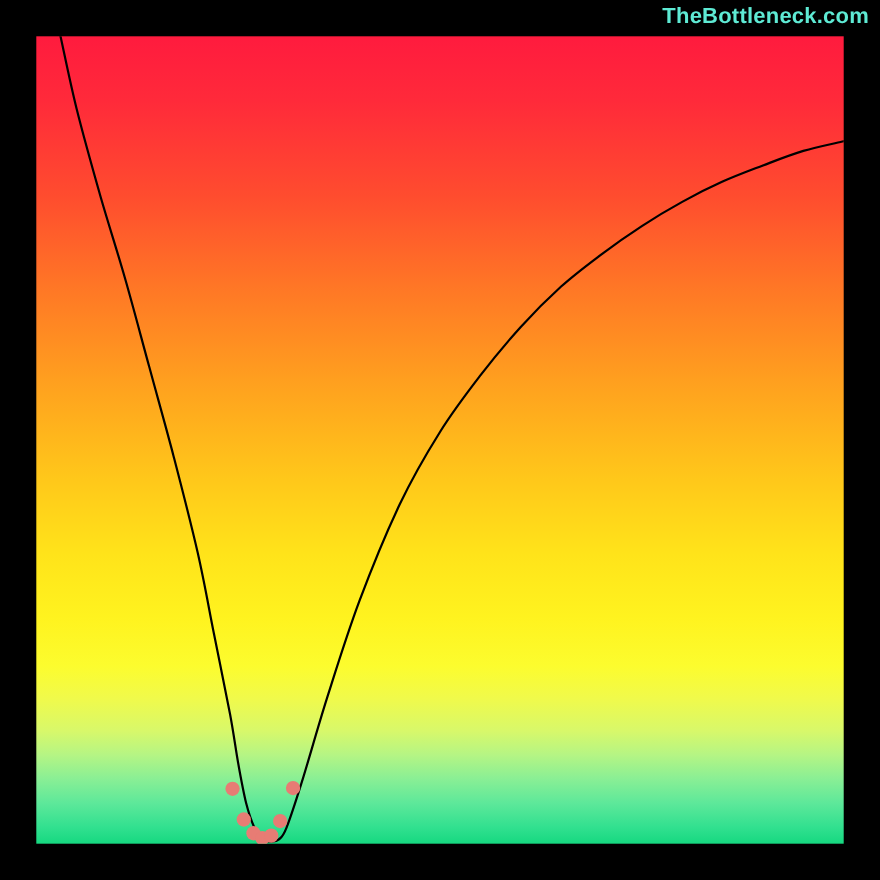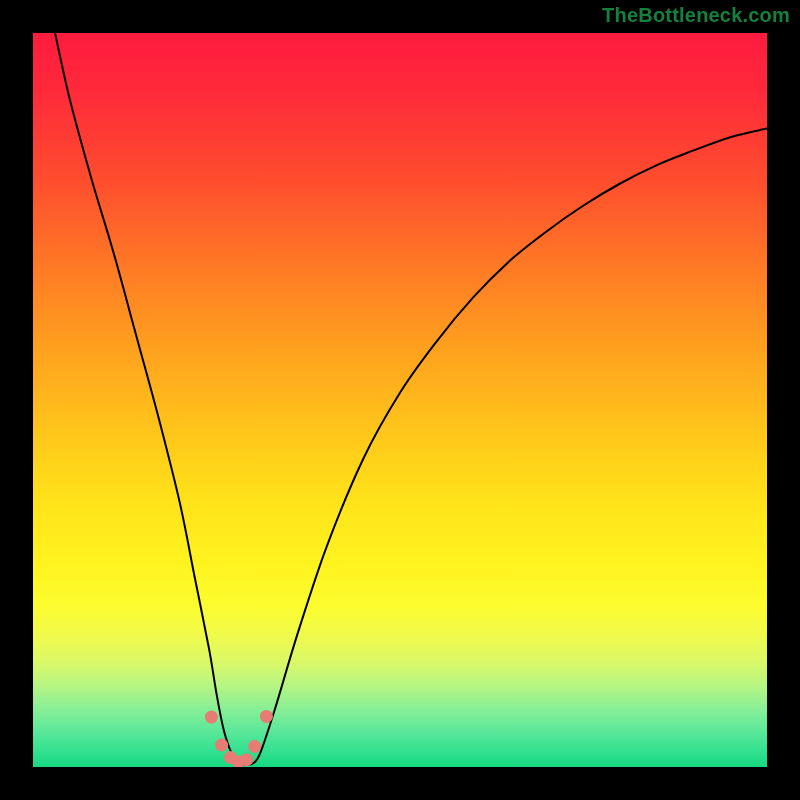--- a/index.html
+++ b/index.html
@@ -43,21 +43,21 @@
       #31e08f 98%,
       #16d880 100%
     );
   }
   .watermark {
     position: absolute;
     top: 4px;
     right: 10px;
     font-size: 20px;
     font-weight: 600;
-    color: #15803d;
+    color: #5eead4;
     letter-spacing: 0.2px;
     user-select: none;
   }
   svg.curve {
     position: absolute;
     left: 0;
     top: 0;
   }
 </style>
 </head>

